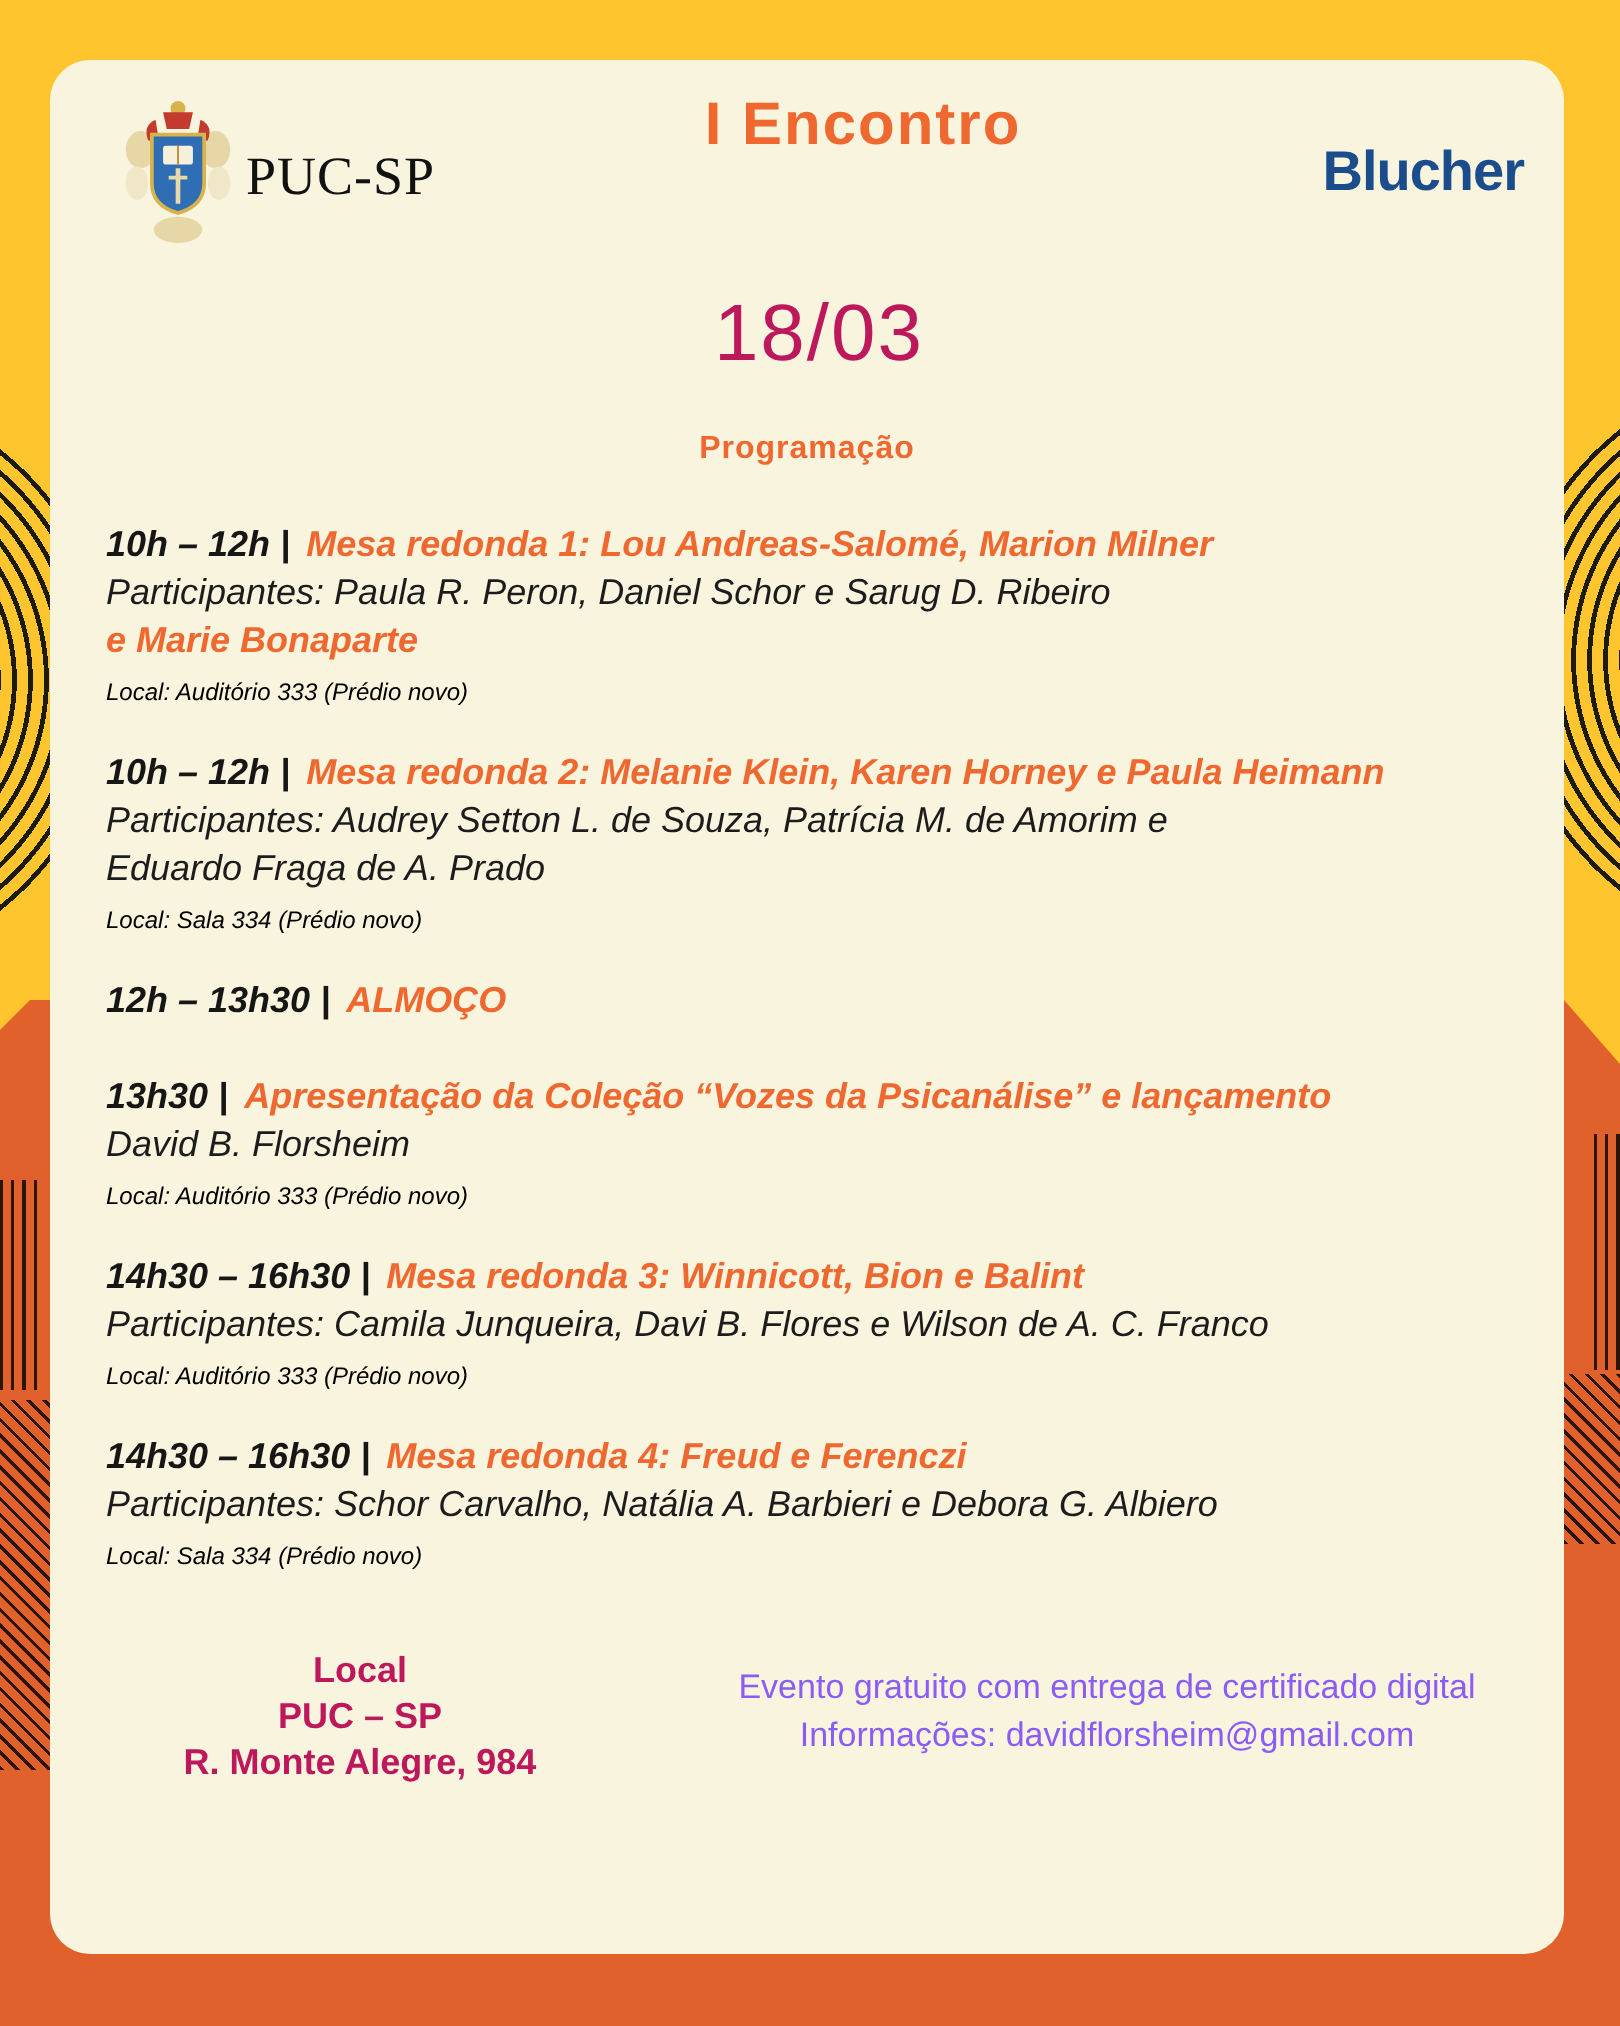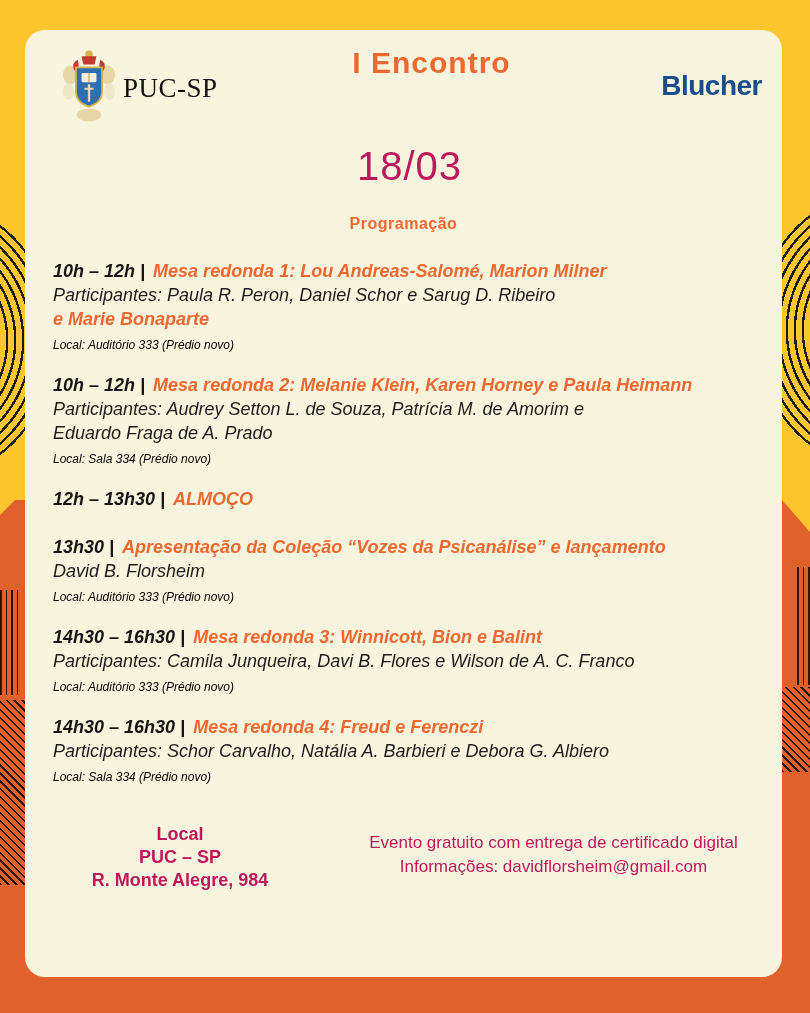--- a/index.html
+++ b/index.html
@@ -65,21 +65,21 @@
   .sched-time{font-weight:700; color:#161616; margin-right:8px;}
   .sched-title{font-weight:700; color:#EE6830;}
   .sched-local{
     margin:4px 0 0 0; font-size:12px; line-height:20px; color:#000000; white-space:nowrap;
   }
   
   .footer{display:flex; margin-top:36px; padding:0 10px 0 0;}
   .venue{width:310px; text-align:center;}
   .venue-line{font-size:18px; font-weight:600; line-height:23px; color:#be185d;}
   .info{flex:1; text-align:center; padding-top:8px;}
-  .info-line{font-size:17px; line-height:24px; color:#be185d;}
+  .info-line{font-size:17px; line-height:24px; color:#8b5cf6;}
 </style>
 </head>
 <body>
 
 <div class="poster">
 
   <div class="deco rings rings-left"></div>
   <div class="deco rings rings-right"></div>
   <div class="deco diag-left"></div>
   <div class="deco diag-right"></div>

